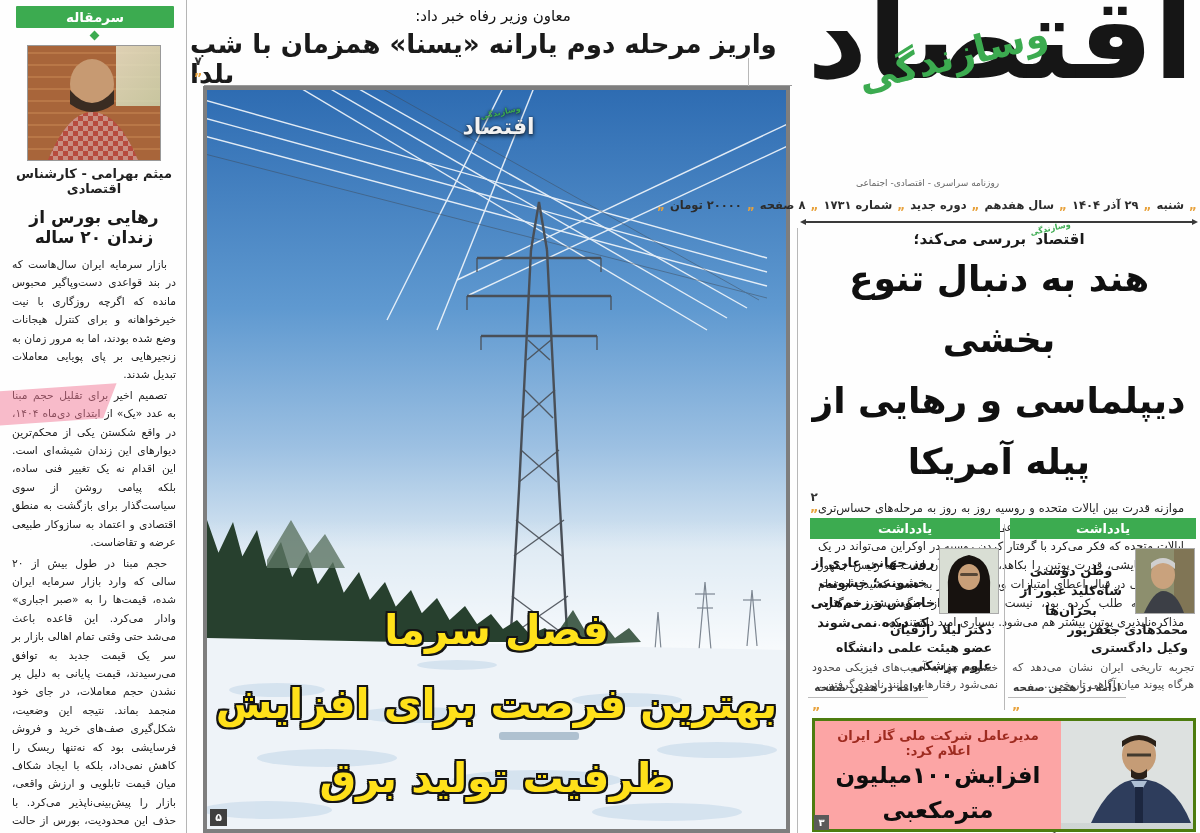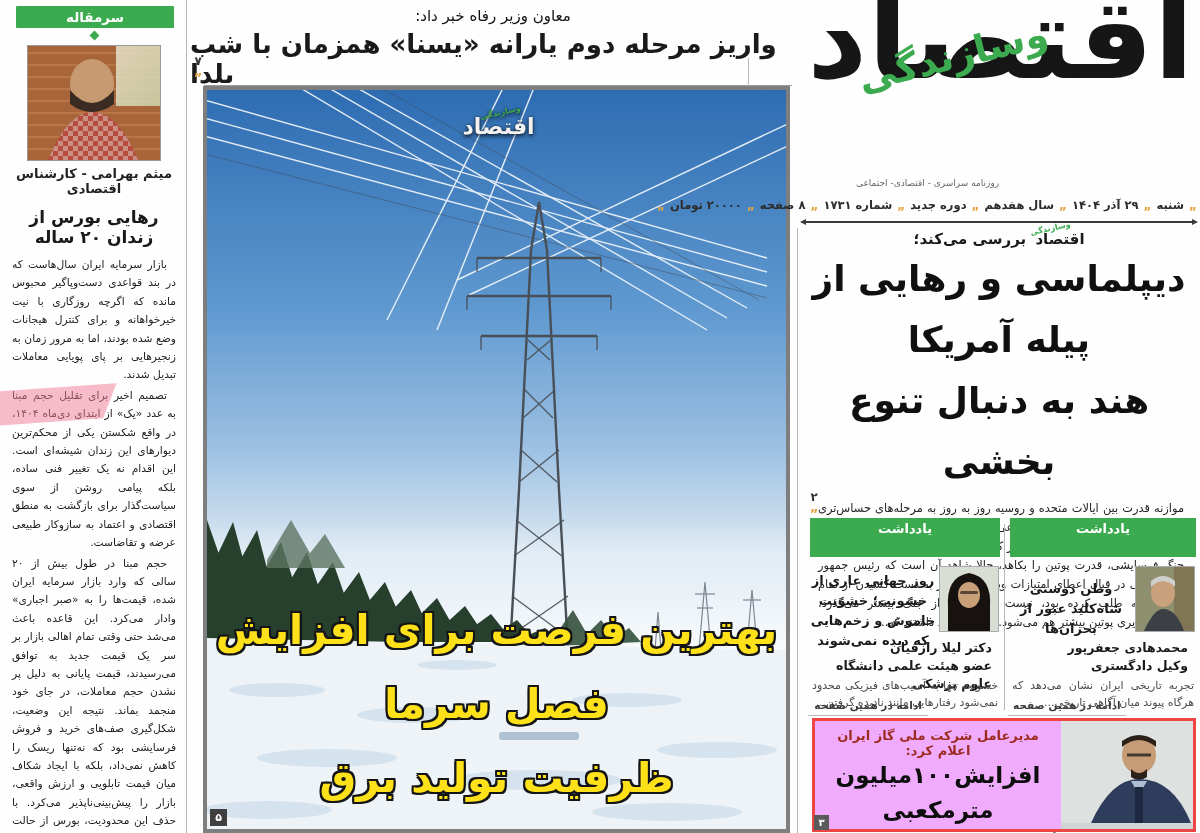--- a/index.html
+++ b/index.html
@@ -61,32 +61,32 @@
   .lead-kicker{text-align:center;font-size:15px;font-weight:bold;margin-bottom:0;}
   .mini-logo{display:inline-block;position:relative;font-weight:bold;margin-left:4px;}
   .mini-logo .ml-green{position:absolute;top:-6px;right:14px;font-size:8px;color:#3cab50;transform:rotate(-12deg);}
   .lead-headline .line{display:block;text-align:center;font-size:36px;font-weight:bold;line-height:61px;letter-spacing:-1.2px;color:#101010;}
   .lead-body{margin-top:7px;padding:0 12px 0 16px;font-size:11.4px;line-height:19px;text-align:justify;color:#222;}
 
   
   .note{position:absolute;top:518px;height:196px;}
   #note-violence{left:808px;width:194px;}
   #note-patriotism{left:1008px;width:190px;}
-  .note-header{height:39px;margin:0 2px;background:#3cab50;color:#fff;font-size:13px;font-weight:bold;line-height:21px;text-align:center;}
+  .note-header{height:21px;margin:0 2px;background:#3cab50;color:#fff;font-size:13px;font-weight:bold;line-height:21px;text-align:center;}
   .note-body{position:relative;height:173px;}
   .note-photo{position:absolute;top:9px;right:3px;width:58px;height:64px;border:1px solid #aaa;overflow:hidden;}
   .note-title{position:absolute;top:14px;right:64px;left:0;text-align:center;font-size:13px;font-weight:bold;line-height:20px;letter-spacing:-.4px;}
   .note-author{position:absolute;top:82px;right:10px;left:2px;text-align:right;font-size:12.5px;font-weight:bold;line-height:18px;}
   .note-excerpt{position:absolute;top:120px;right:4px;left:4px;font-size:11px;line-height:17px;color:#4a4a4a;text-align:justify;}
   .note-continue{position:absolute;bottom:14px;left:0;width:62%;text-align:center;font-size:10.5px;font-weight:bold;color:#3a3a3a;
                  border-bottom:1px solid #bbb;padding-bottom:4px;}
   .note-mark{position:absolute;bottom:0;left:4px;font-size:13px;}
 
   
-  #gas{position:absolute;left:812px;top:718px;width:378px;height:108px;border:3px solid #ef4444;background:#f0abfc;}
+  #gas{position:absolute;left:812px;top:718px;width:378px;height:108px;border:3px solid #4d7c0f;background:#fca5a5;}
   .gas-photo{position:absolute;right:0;top:0;bottom:0;width:132px;overflow:hidden;background:linear-gradient(#e3e7e6,#cfd5d4);}
   .gas-text{position:absolute;left:4px;right:136px;top:2px;bottom:2px;text-align:center;}
   .gas-kicker{font-size:13px;font-weight:bold;color:#9e2b20;margin-top:5px;letter-spacing:-.3px;}
   .gas-headline .line{display:block;font-size:23px;font-weight:bold;color:#0e0e0e;line-height:35px;letter-spacing:-.8px;}
   .gas-marker{position:absolute;bottom:-1px;left:-1px;width:15px;height:15px;background:#5a5a5a;color:#fff;font-size:10px;font-weight:bold;text-align:center;line-height:15px;}
 </style>
 </head>
 <body>
 
 <div class="page">
@@ -207,22 +207,22 @@
         <ellipse cx="60" cy="720" rx="65" ry="9"></ellipse>
           <ellipse cx="460" cy="722" rx="75" ry="9"></ellipse>
         <ellipse cx="250" cy="575" rx="40" ry="5"></ellipse>
       </g>
       <rect x="292" y="642" width="80" height="8" rx="3" fill="#9fb4c6" opacity=".8"></rect>
     </svg>
     <div class="photo-kicker">
       <span class="mini-logo"><span class="ml-black">اقتصاد</span><span class="ml-green">وسازندگی</span></span>
     </div>
     <div class="photo-headline">
+      <div class="line">فصل سرما</div>
       <div class="line">بهترین فرصت برای افزایش</div>
-      <div class="line">فصل سرما</div>
       <div class="line">ظرفیت تولید برق</div>
     </div>
     <div class="corner-marker">۵</div>
   </div>
 
   <div id="masthead">
     <div class="logo-black">اقتصاد</div>
     <div class="logo-green">وسازندگی</div>
     <div class="tagline">روزنامه سراسری - اقتصادی- اجتماعی</div>
     <div class="dateline">
@@ -247,22 +247,22 @@
         <span class="arr r"></span>
       </div>
   </div>
 
   <div id="lead">
     <div class="lead-kicker">
       <span class="mini-logo"><span class="ml-black">اقتصاد</span><span class="ml-green">وسازندگی</span></span>
       <span>بررسی می‌کند؛</span>
     </div>
     <div class="lead-headline">
+      <span class="line">هند به دنبال تنوع بخشی</span>
       <span class="line">دیپلماسی و رهایی از پیله آمریکا</span>
-      <span class="line">هند به دنبال تنوع بخشی</span>
     </div>
     <div class="lead-body">موازنه قدرت بین ایالات متحده و روسیه روز به روز به مرحله‌های حساس‌تری می‌رسد و هر یک تلاش دارند به نوعی قدرت خود را بر دیگری تحمیل کند. ایالات متحده که فکر می‌کرد با گرفتار کردن روسیه در اوکراین می‌تواند در یک جنگ فرسایشی، قدرت پوتین را بکاهد، حالا شاهد آن است که رئیس جمهور روسیه حتی در قبال اعطای امتیازات ویژه هم حاضر به دست کشیدن از تمام آن چه که طلب کرده بود، نیست و هر چه از جنگ بیشتر می‌گذرد، مذاکره‌ناپذیری پوتین بیشتر هم می‌شود. بسیاری امید داشتند که...</div>
     <div class="marker" style="left:8px;top:262px;position:absolute;">
       <span>۲</span>
       <span class="qmark">„</span>
     </div>
   </div>
 
   <div id="note-violence" class="note">
     <div class="note-header">یادداشت</div>

